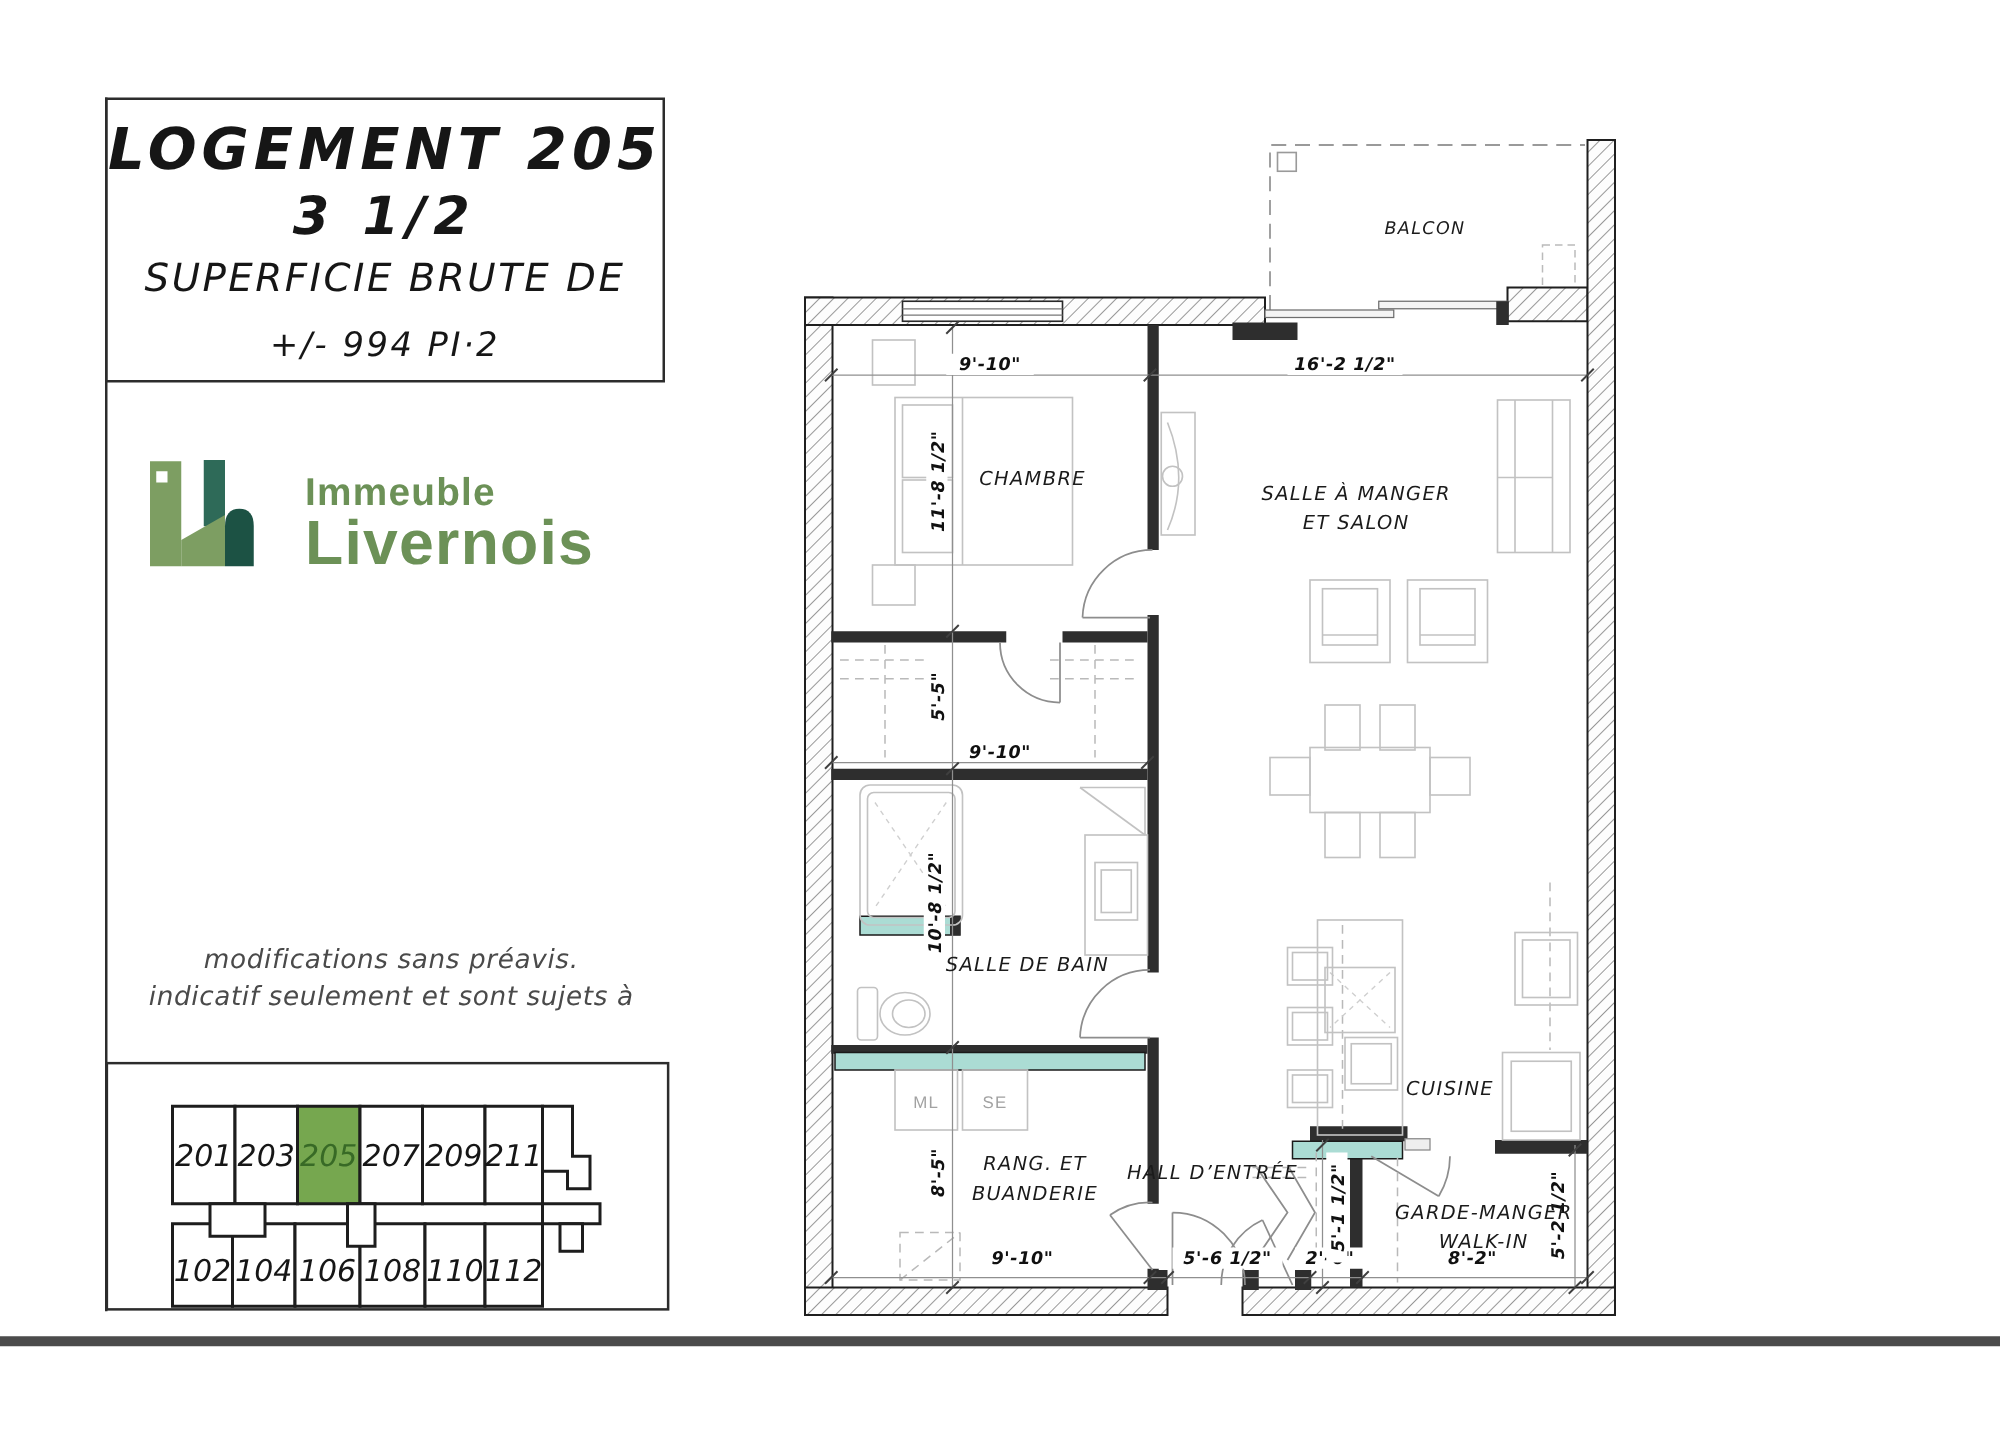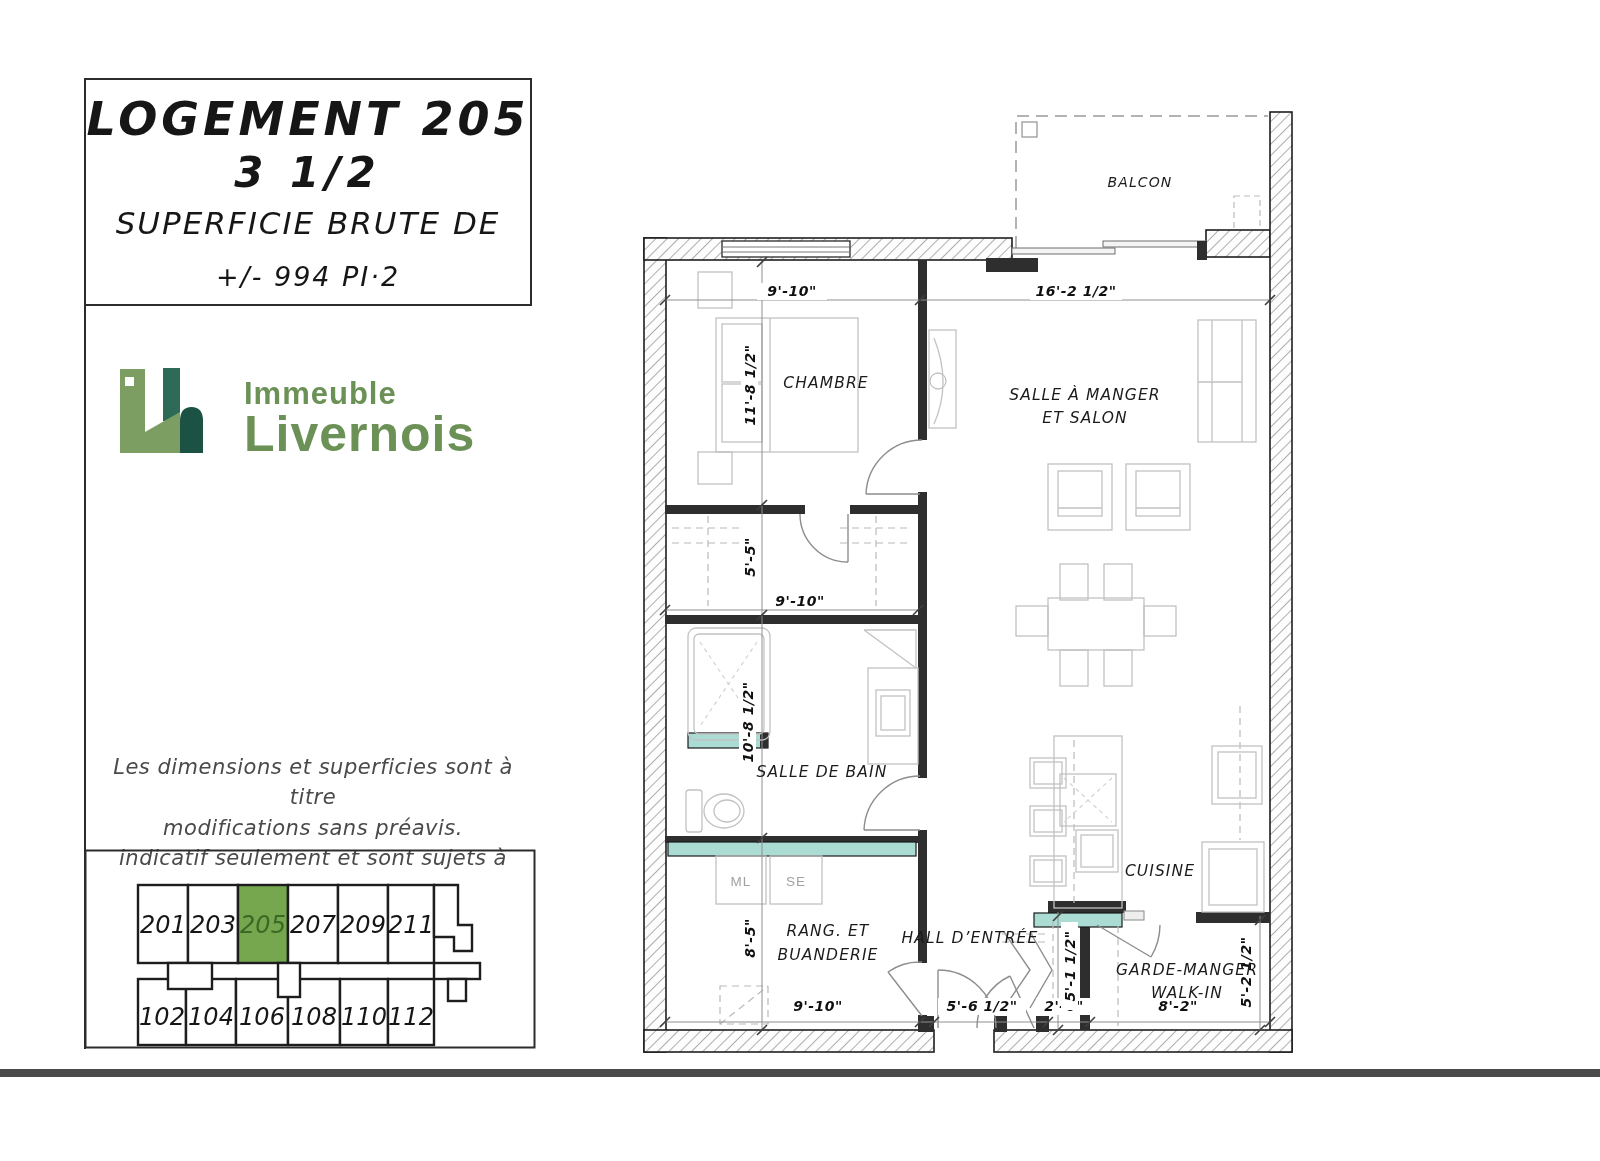--- a/index.html
+++ b/index.html
@@ -77,21 +77,20 @@
       <polygon points="25,85 25,64 60,44 60,85" fill="#7d9e62"></polygon>
       <path d="M60,85 L60,53 Q60,39 71.5,39 Q83,39 83,53 L83,85 Z" fill="#1c5244"></path>
     </svg>
     <div class="logo-text">
       <div class="logo-top">Immeuble</div>
       <div class="logo-bottom">Livernois</div>
     </div>
   </div>
 
   <div class="disclaimer">
-    <div>Les dimensions et superficies sont à titre</div>
     <div>modifications sans préavis.</div>
     <div>indicatif seulement et sont sujets à</div>
   </div>
 
   <svg class="map" width="452" height="200" viewBox="0 0 452 200">
     <rect x="1.5" y="1.5" width="449" height="197" class="outline"></rect>
 
     <g>
       <rect x="54" y="36" width="50" height="78" class="cell"></rect>
       <rect x="104" y="36" width="50" height="78" class="cell"></rect>

